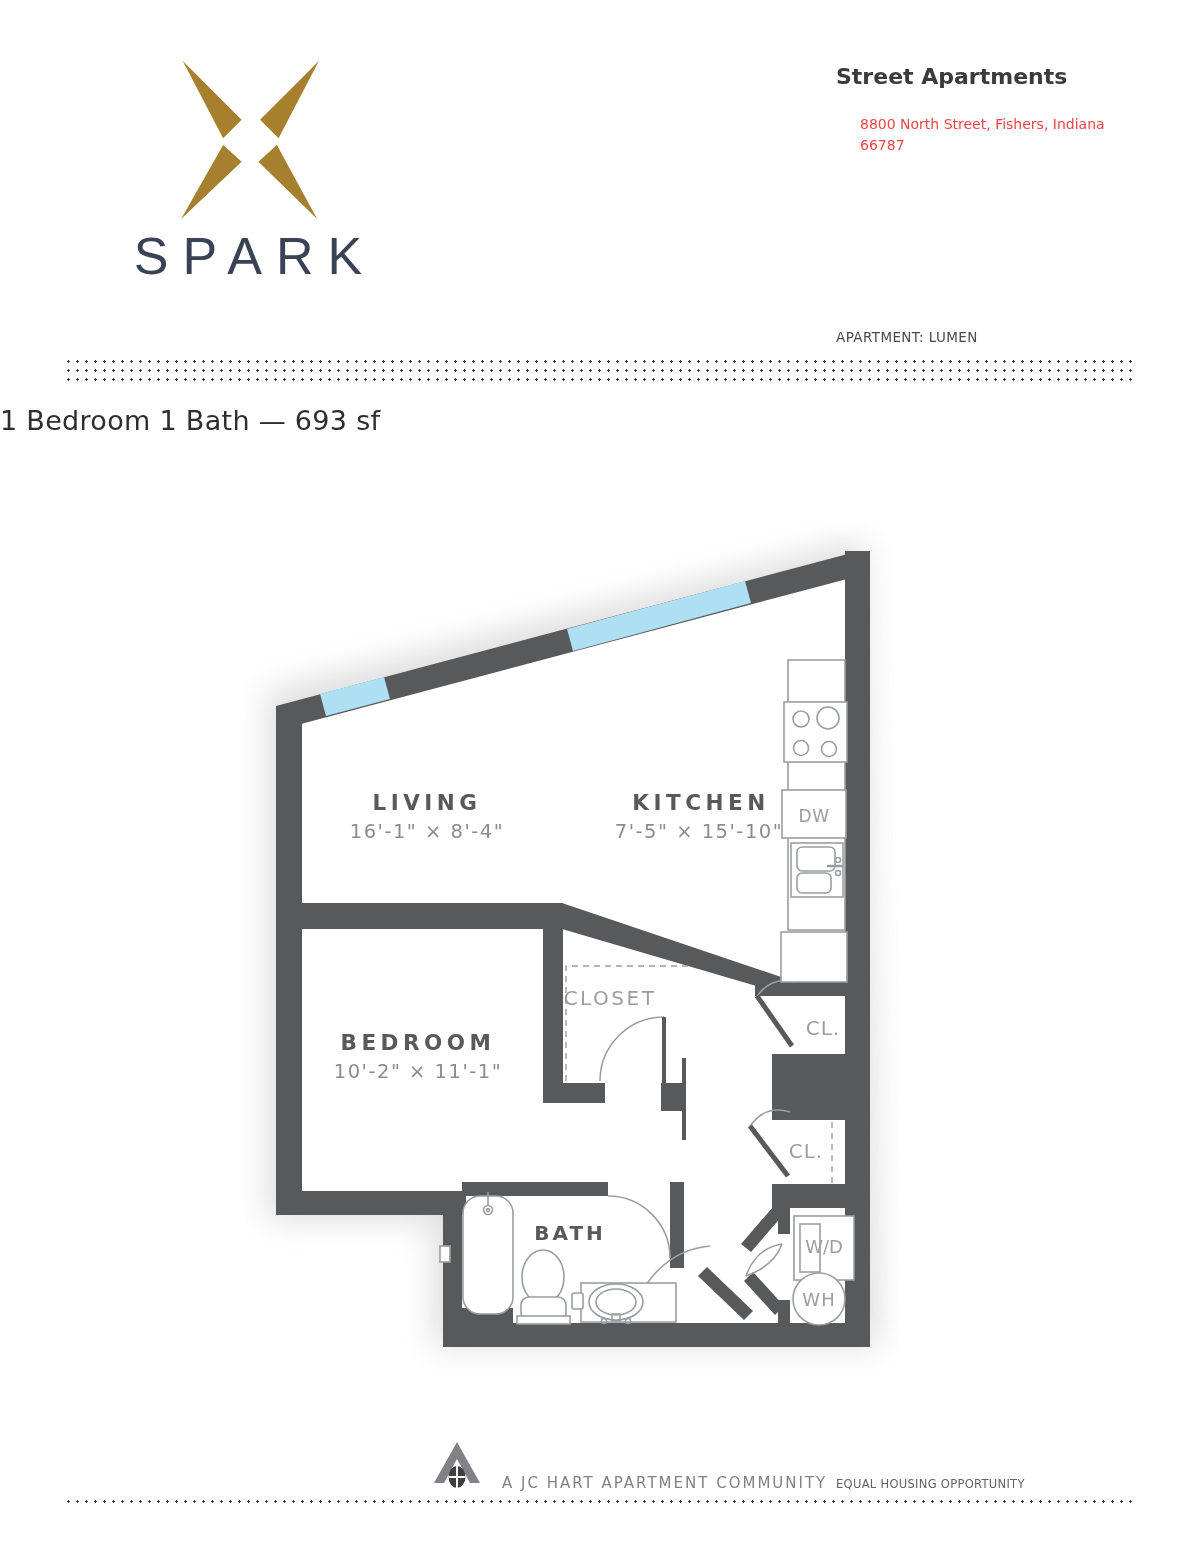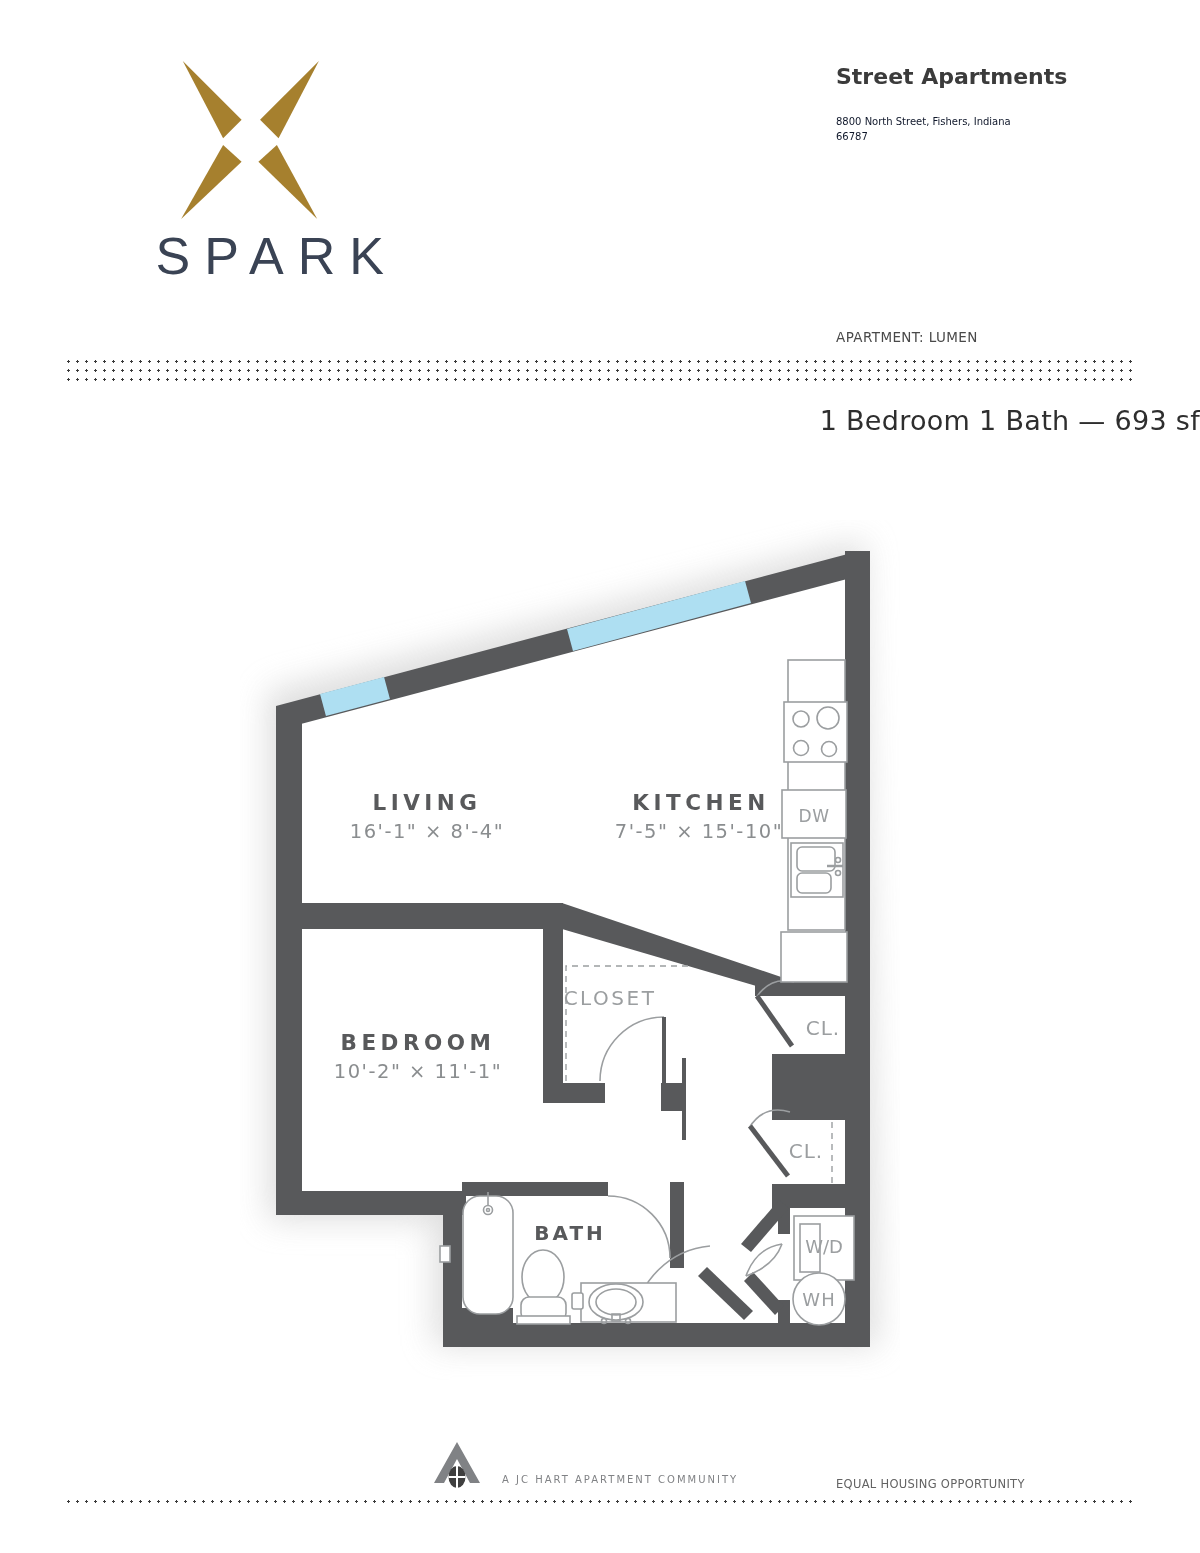--- a/index.html
+++ b/index.html
@@ -7,51 +7,51 @@
   .page {
     position:relative; width:1200px; height:1553px; margin:0 auto;
     background:#ffffff; overflow:hidden;
     font-family:"DejaVu Sans","Liberation Sans",sans-serif;
   }
   .abs { position:absolute; }
 
   
   .logo-mark { left:157px; top:56px; width:186px; height:168px; }
   .wordmark {
-    left:112px; top:226px; width:286px; text-align:right;
+    left:112px; top:226px; width:286px; text-align:center;
     font-size:52px; font-weight:300; letter-spacing:14px; color:#3A4354;
     font-family:"Liberation Sans","DejaVu Sans",sans-serif;
   }
   .prop-name { left:836px; top:64px; font-size:22px; font-weight:600; color:#3b3b3b; }
-  .addr { left:836px; top:114px; font-size:10px; line-height:1.5; color:#0f172a; }
+  .addr { left:860px; top:114px; font-size:14px; line-height:1.5; color:#ef4444; }
   .contact { left:836px; top:168px; font-size:13.5px; line-height:1.55; color:#4f4f4f; }
   .floorplan-label { left:836px; top:329px; font-size:13.5px; letter-spacing:0.4px; color:#494949; }
 
   .dots-band {
     left:64px; top:356px; width:1072px; height:25px;
     background-image:radial-gradient(circle, #3a3a3a 1.15px, transparent 1.4px);
     background-size:9px 9px; background-position:0 1px;
   }
   .dots-line {
     left:64px; top:1496px; width:1072px; height:9px;
     background-image:radial-gradient(circle, #3a3a3a 1.15px, transparent 1.4px);
     background-size:9px 9px; background-position:0 1px;
   }
 
   .plan-title {
-    left:0; top:405px; width:1200px; text-align:right;
+    left:0; top:405px; width:1200px; text-align:left;
     font-size:27px; color:#2e2e2e; letter-spacing:0.3px;
   }
 
   .plan-svg { left:240px; top:520px; width:660px; height:860px; }
 
   
   .house-icon { left:432px; top:1441px; width:50px; height:52px; }
   .community {
-    left:502px; top:1474px; font-size:10px; letter-spacing:2px; color:#808285;
+    left:502px; top:1474px; font-size:15px; letter-spacing:2px; color:#808285;
     font-weight:400;
   }
   .equal-housing {
     left:836px; top:1477px; width:292px; 
     font-size:11.5px; letter-spacing:0.3px; color:#636363;
   }
 </style>
 </head>
 <body>
 

